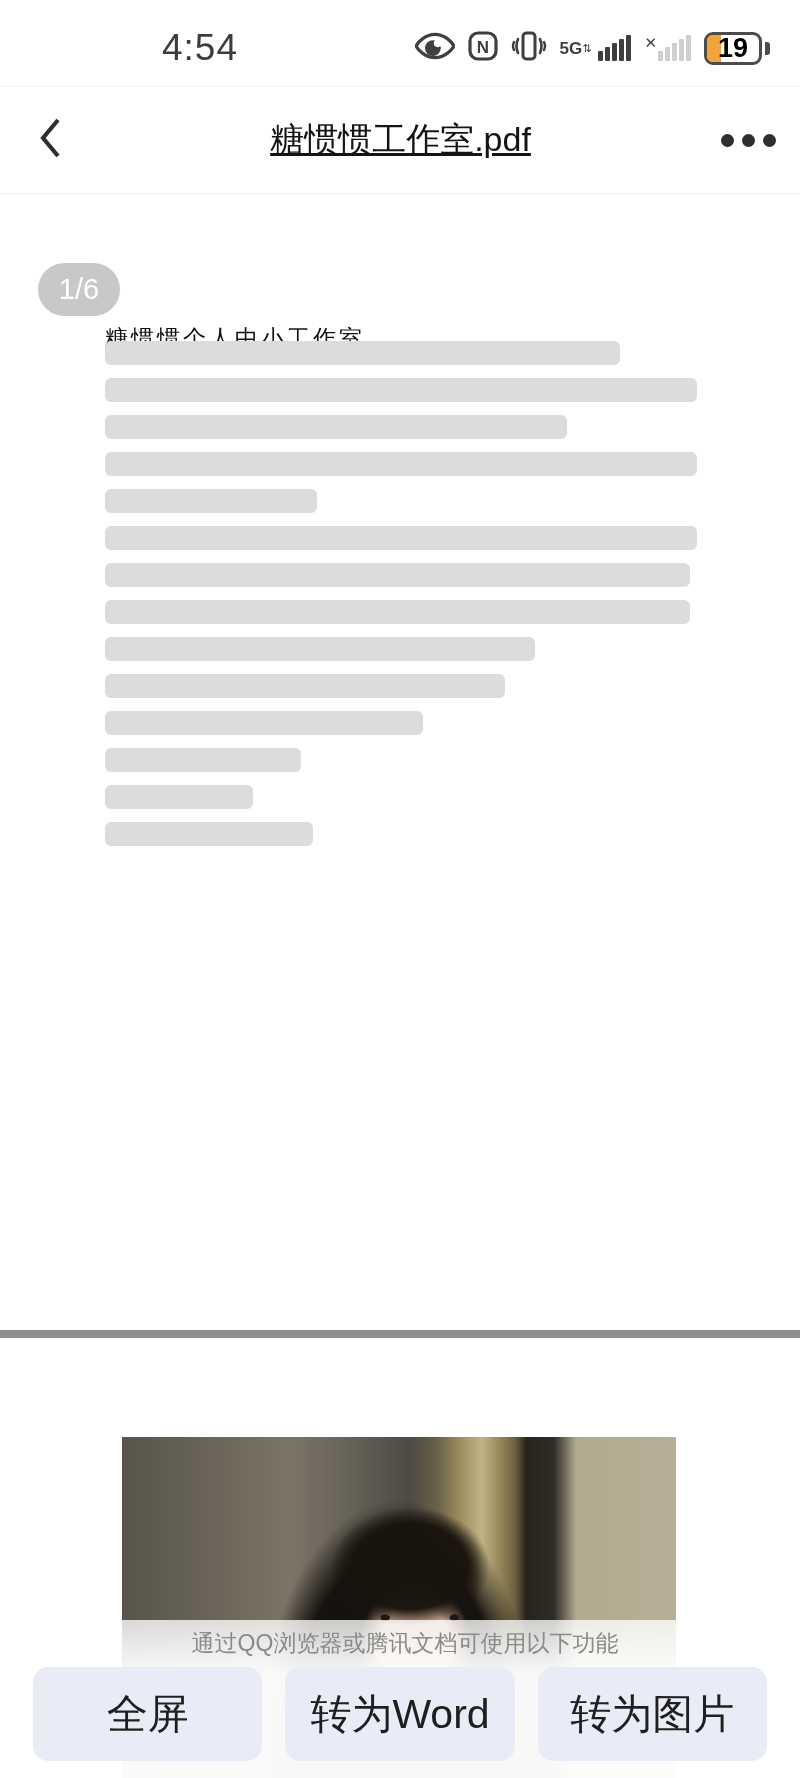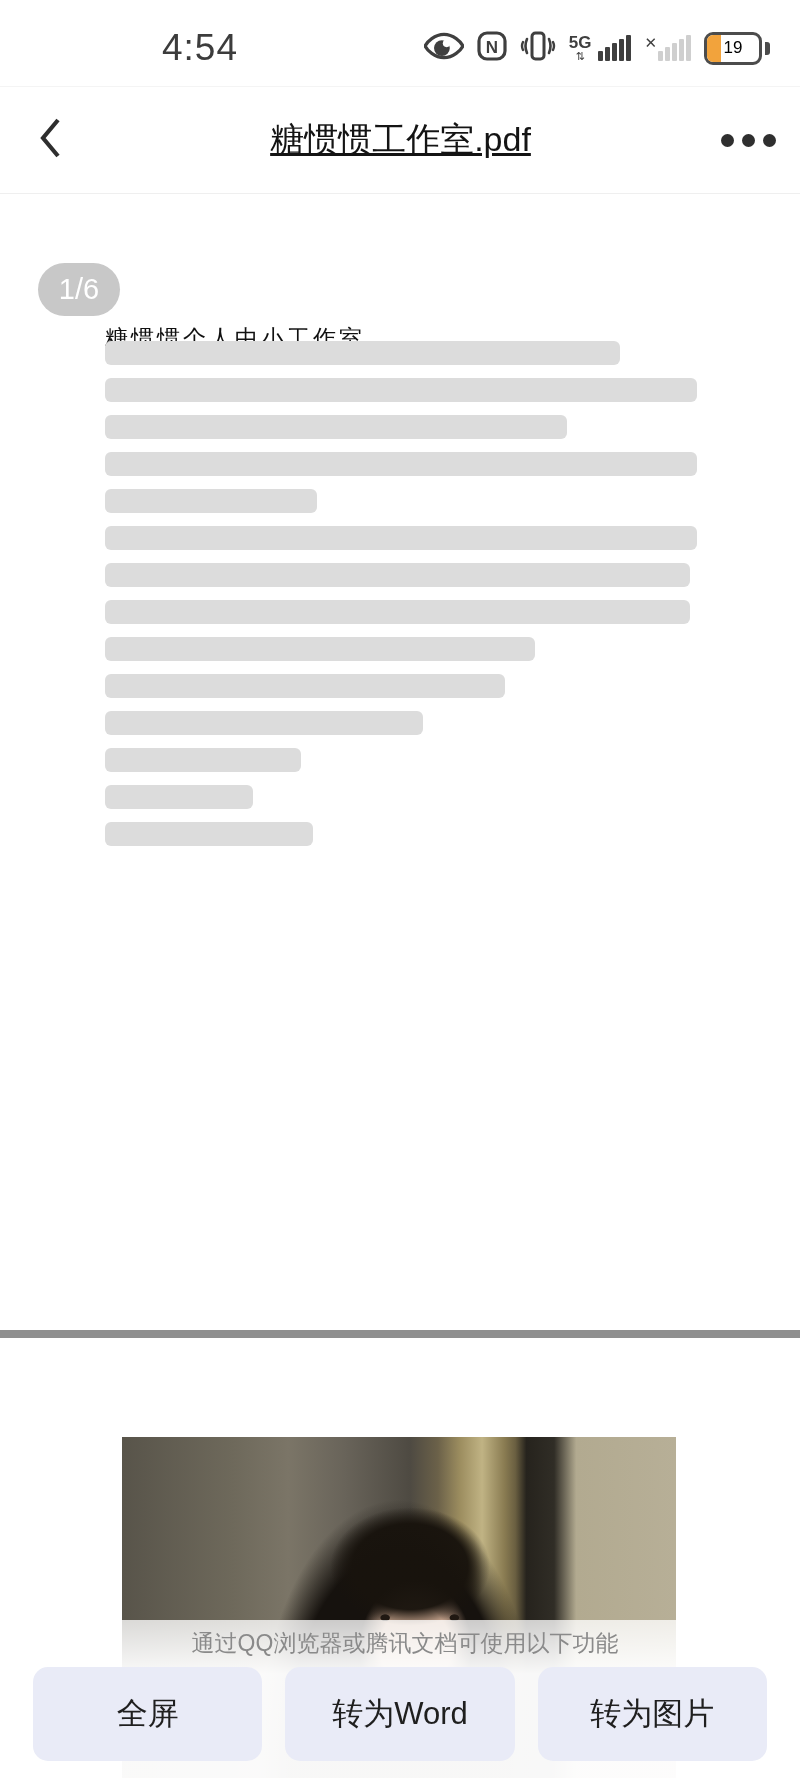--- a/index.html
+++ b/index.html
@@ -20,29 +20,29 @@
     position:absolute;left:0;top:0;width:800px;height:86px;
     display:flex;align-items:center;padding:10px 30px 0 162px;background:#fff;
   }
   .time{font-size:37px;color:#3c3c3c;letter-spacing:1px;}
   .status-icons{margin-left:auto;display:flex;align-items:center;gap:13px;}
   .sig{display:flex;align-items:flex-end;gap:2px;}
   .sig i{display:block;width:5px;border-radius:1px;background:var(--ink);}
   .sig i:nth-child(1){height:10px}.sig i:nth-child(2){height:14px}
   .sig i:nth-child(3){height:18px}.sig i:nth-child(4){height:22px}.sig i:nth-child(5){height:26px}
   .sig.dim i{background:#cfcfcf;}
-  .net5g{display:flex;flex-direction:column;align-items:center;line-height:1;margin-right:-6px;}
+  .net5g{display:flex;align-items:center;line-height:1;margin-right:-6px;}
   .net5g .g{font-size:17px;font-weight:bold;color:var(--ink);}
   .net5g .a{font-size:11px;color:var(--ink);}
   .sim2{display:flex;align-items:flex-start;gap:1px;}
   .sim2 .x{font-size:15px;font-weight:bold;color:var(--ink);line-height:1;margin-top:0px;}
   .battery{position:relative;width:58px;height:33px;border:3px solid #4c4c4c;border-radius:9px;
     display:flex;align-items:center;justify-content:center;overflow:hidden;background:#fff;}
   .battery .fill{position:absolute;left:0;top:0;bottom:0;width:14px;background:var(--battery-fill);}
-  .battery .pct{position:relative;font-size:17px;font-weight:400;color:#000;}
+  .battery .pct{position:relative;font-size:27px;font-weight:700;color:#000;}
   .battery-nub{width:5px;height:13px;background:#4c4c4c;border-radius:0 3px 3px 0;margin-left:-10px;}
   
   .nav-bar{
     position:absolute;left:0;top:86px;width:800px;height:108px;background:#fff;
     border-top:1px solid #f4f4f4;border-bottom:1px solid #efefef;
     display:flex;align-items:center;padding:0 22px 0 38px;
   }
   .back-btn{width:44px;height:60px;display:flex;align-items:center;cursor:pointer;}
   .nav-title{flex:1;text-align:center;font-size:34px;color:#141414;font-weight:500;
     overflow:hidden;white-space:nowrap;text-decoration:underline;}
@@ -78,21 +78,21 @@
   
   .footer-overlay{
     position:absolute;left:0;top:1620px;width:800px;height:158px;
     background:linear-gradient(rgba(255,255,255,.78), rgba(255,255,255,.97) 34%);
     padding-left:10px;
   }
   .footer-caption{margin-top:8px;text-align:center;font-size:23px;color:#8a8a8a;}
   .footer-buttons{position:absolute;left:33px;right:33px;top:47px;display:flex;gap:23px;}
   .action-btn{
     flex:1;height:94px;border-radius:15px;background:var(--button-bg);border:none;
-    display:flex;align-items:center;justify-content:center;font-size:31px;color:#1f1f1f;
+    display:flex;align-items:center;justify-content:center;font-size:41px;color:#1f1f1f;
     font-family:inherit;font-weight:500;cursor:pointer;
   }
 </style>
 </head>
 <body>
 
 <div class="status-bar">
   <span class="time">4:54</span>
   <div class="status-icons">
     <span>

